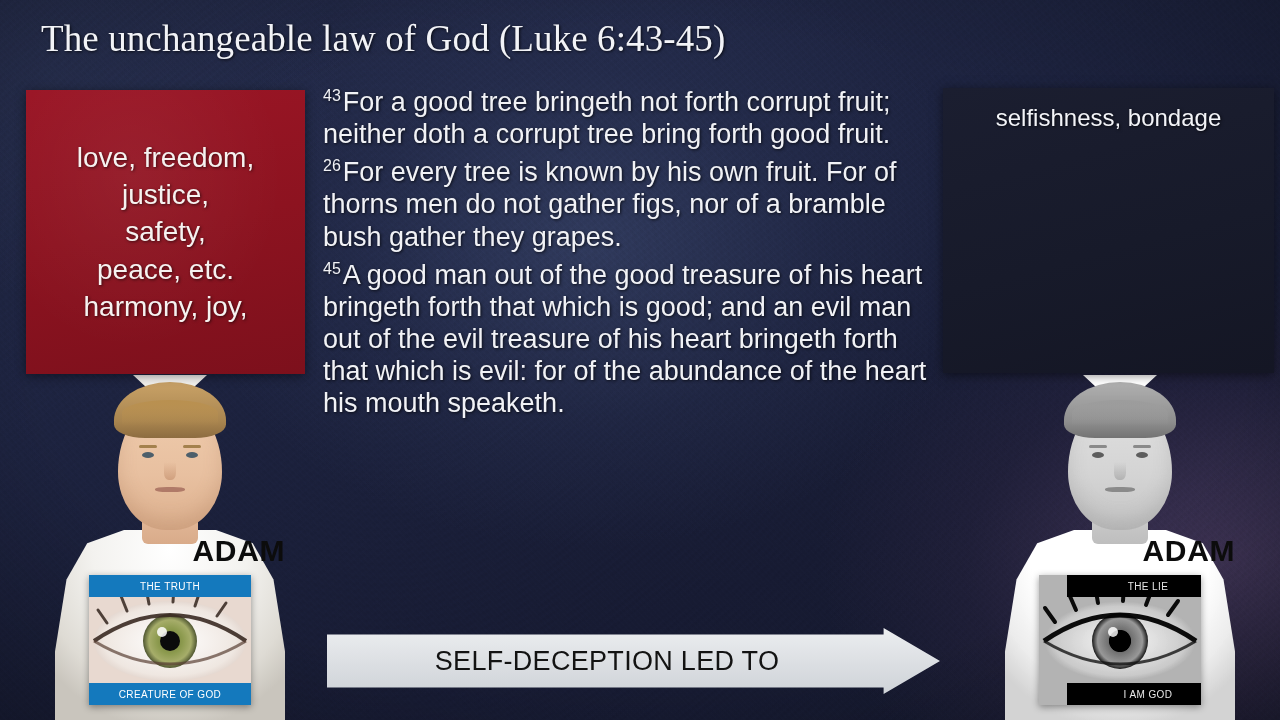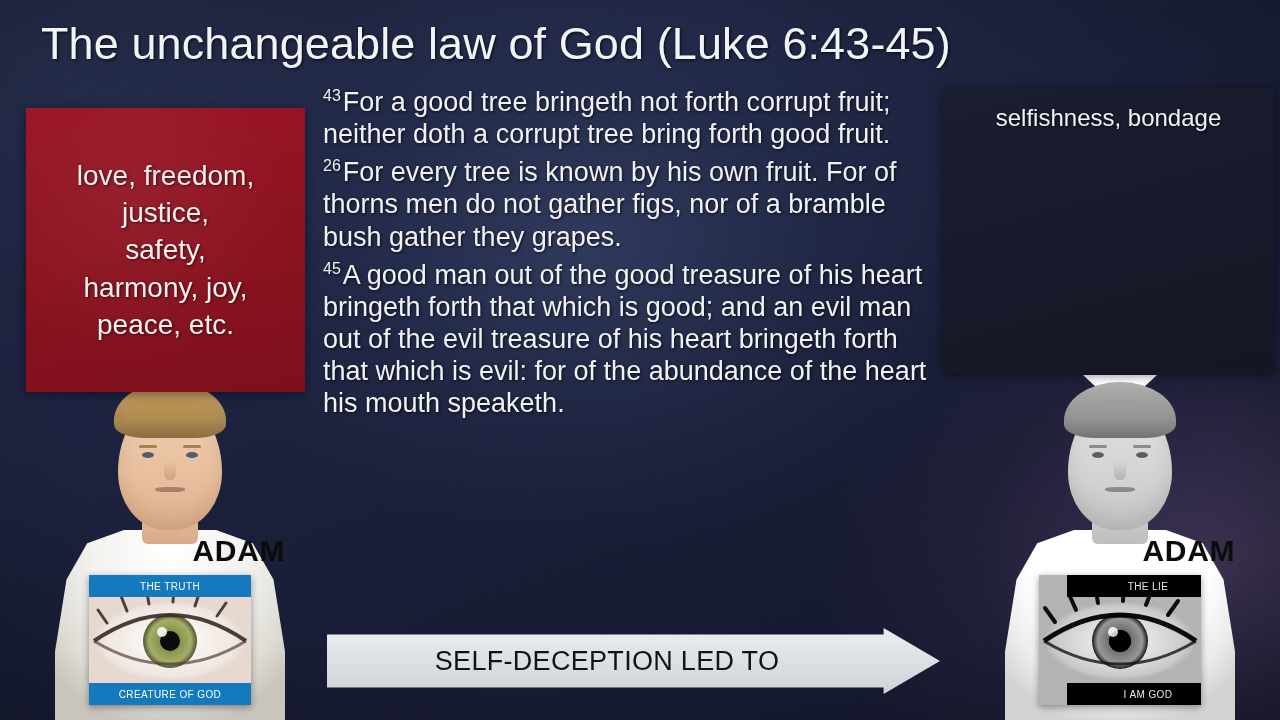--- a/index.html
+++ b/index.html
@@ -35,32 +35,33 @@
   #slide::after{
     content:"";
     position:absolute; inset:0;
     background:radial-gradient(ellipse 90% 88% at 50% 50%, rgba(0,0,0,0) 52%, rgba(0,0,0,0.42) 100%);
     pointer-events:none;
   }
 
   
   .title {
     position:absolute; left:41px; top:18px;
-    font-size:45px; line-height:1.15;
+    font-size:37px; line-height:1.15;
     color:#f2f3f7;
     letter-spacing:.1px;
     font-weight:400;
     text-shadow:1px 1px 3px rgba(0,0,0,.75);
     font-stretch:condensed;
     z-index:6;
+    font-family:Liberation Serif, serif;
   }
 
   
   .red-box {
-    position:absolute; left:26px; top:108px;
+    position:absolute; left:26px; top:90px;
     width:279px; height:284px;
     background:
       radial-gradient(ellipse at 38% 30%, rgba(255,255,255,0.05) 0%, rgba(0,0,0,0) 62%),
       linear-gradient(170deg,#9a1525 0%,#8d1320 48%,#7d101c 100%);
     box-shadow:0 2px 10px rgba(0,0,0,.45);
     display:flex; flex-direction:column;
     align-items:center; justify-content:center;
     padding:6px 8px;
     z-index:5;
   }
@@ -266,22 +267,22 @@
 <body>
 
 <div id="slide">
 
   <div class="title">The unchangeable law of God (Luke 6:43-45)</div>
 
   <div class="red-box">
     <div class="line">love, freedom,</div>
     <div class="line">justice,</div>
     <div class="line">safety,</div>
+    <div class="line">peace, etc.</div>
     <div class="line">harmony, joy,</div>
-    <div class="line">peace, etc.</div>
   </div>
 
   <div class="dark-box">
     <div class="line">selfishness, bondage</div>
   </div>
 
   <div class="scripture">
     <p class="verse">
       <sup>43</sup><span>For a good tree bringeth not forth corrupt fruit; neither doth a corrupt tree bring forth good fruit.</span>
     </p>

